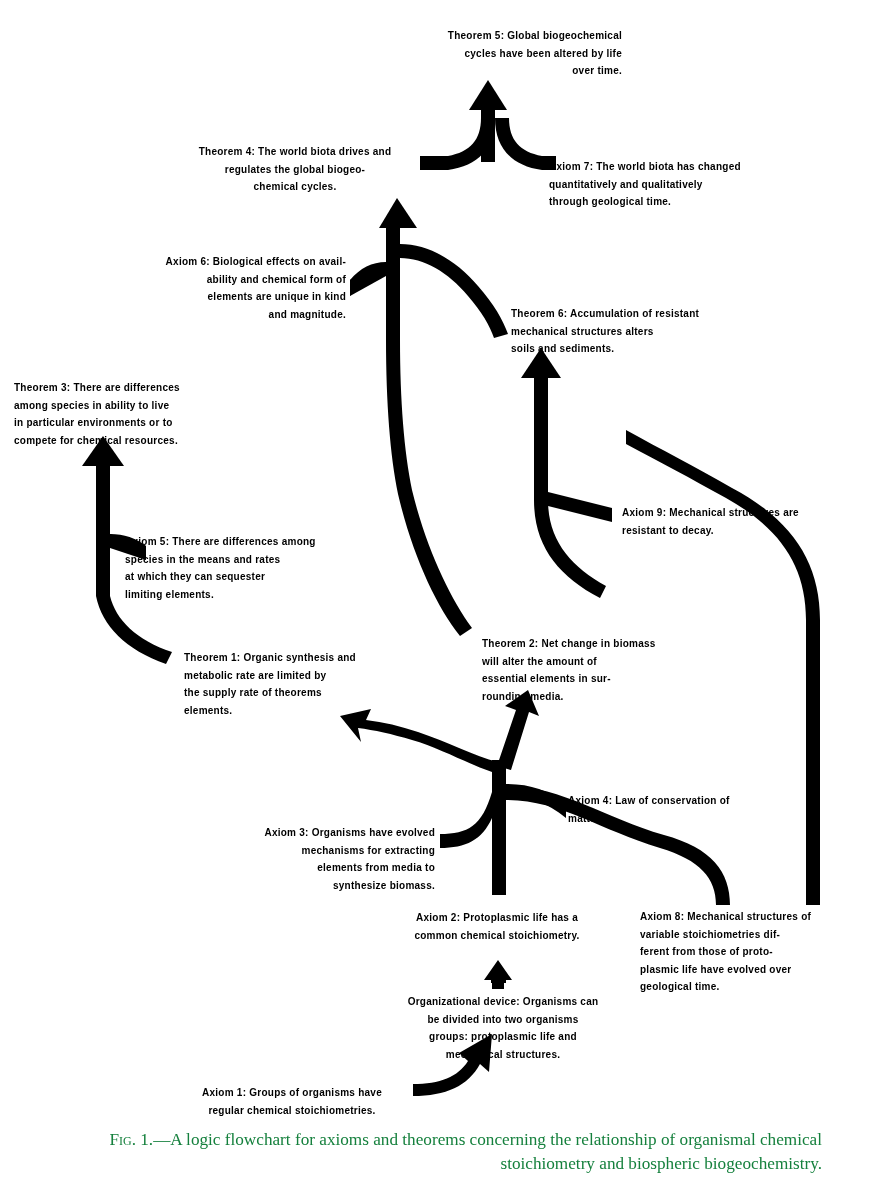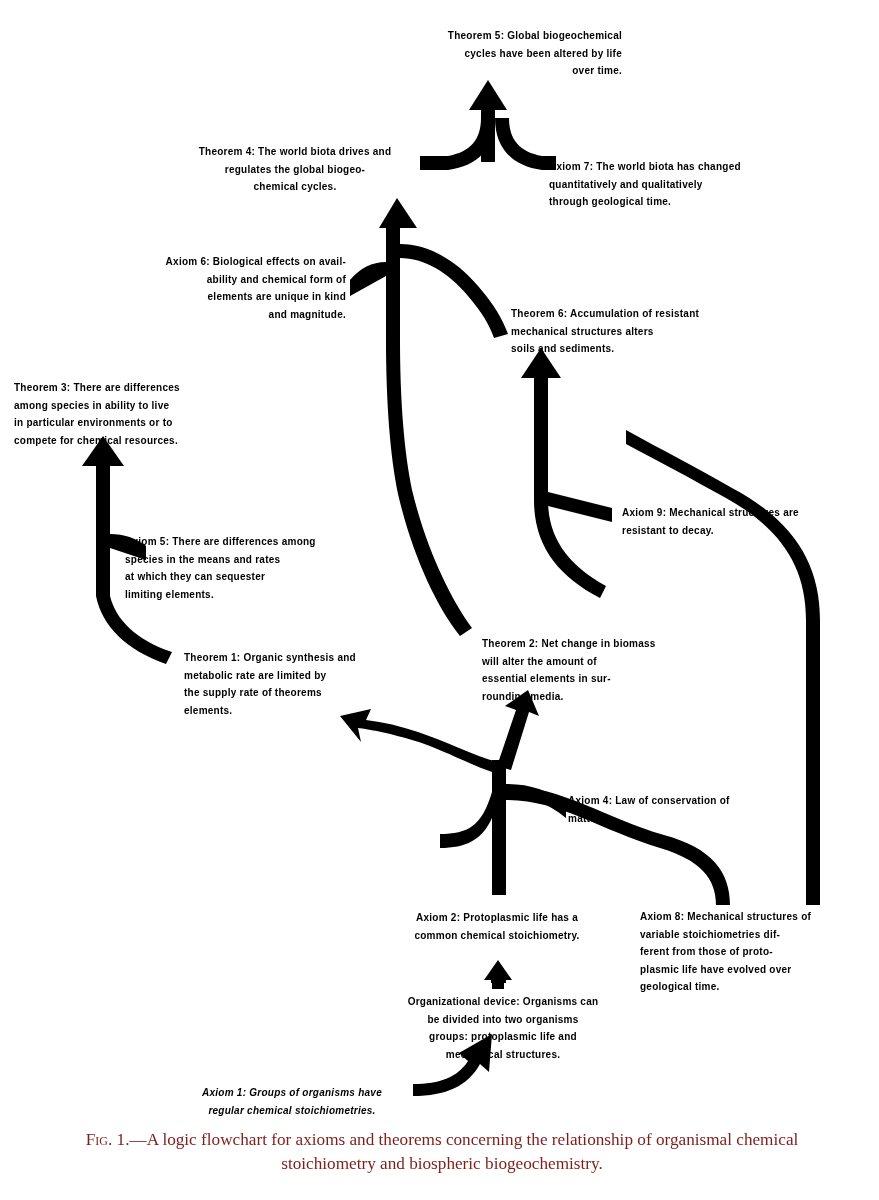--- a/index.html
+++ b/index.html
@@ -43,22 +43,22 @@
   .ta-center{ text-align: center;}
 
   .caption {
     position: absolute;
     left: 62px;
     top: 1128px;
     width: 760px;
     font-family: "Liberation Serif", serif;
     font-size: 17.2px;
     line-height: 24px;
-    color: #7f1d1d;
-    text-align: center;
+    color: #15803d;
+    text-align: right;
   }
   .caption .figlabel {
     font-variant: small-caps;
   }
 </style>
 </head>
 <body>
 
 <div id="figure">
 
@@ -203,38 +203,42 @@
   <div class="node ta-left" style="left:184px; top:649px; width:280px;">Theorem  1:  Organic synthesis and
 metabolic rate are limited by
 the supply rate of theorems
 elements.</div>
 
   <div class="node ta-left" style="left:482px; top:635px; width:270px;">Theorem  2:  Net change in biomass
 will alter the amount of
 essential elements in sur-
 rounding media.</div>
 
+  <div class="node ta-right" style="left:155px; top:824px; width:280px;">Axiom  3:  Organisms have evolved
+mechanisms for extracting
+elements from media to
+synthesize biomass.</div>
 
   <div class="node ta-left" style="left:568px; top:792px; width:260px;">Axiom  4:  Law of conservation of
 matter.</div>
 
   <div class="node ta-center" style="left:366px; top:909px; width:262px;">Axiom  2:  Protoplasmic life has a
 common chemical stoichiometry.</div>
 
   <div class="node ta-left" style="left:640px; top:908px; width:240px;">Axiom  8:  Mechanical structures of
 variable stoichiometries dif-
 ferent from those of proto-
 plasmic life have evolved over
 geological time.</div>
 
   <div class="node ta-center" style="left:372px; top:993px; width:262px;">Organizational device:  Organisms can
 be divided into two organisms
 groups:  protoplasmic life and
 mechanical structures.</div>
 
-  <div class="node ta-center" style="left:166px; top:1084px; width:252px;font-style:italic;">Axiom  1:  Groups of organisms have
+  <div class="node ta-center" style="left:166px; top:1084px; width:252px;">Axiom  1:  Groups of organisms have
 regular chemical stoichiometries.</div>
 
   <div class="caption">
     <span class="figlabel">Fig. 1.</span><span>—</span><span>A logic flowchart for axioms and theorems concerning the relationship of organismal chemical stoichiometry and biospheric biogeochemistry.</span>
   </div>
 
 </div>
 
 </body></html>

